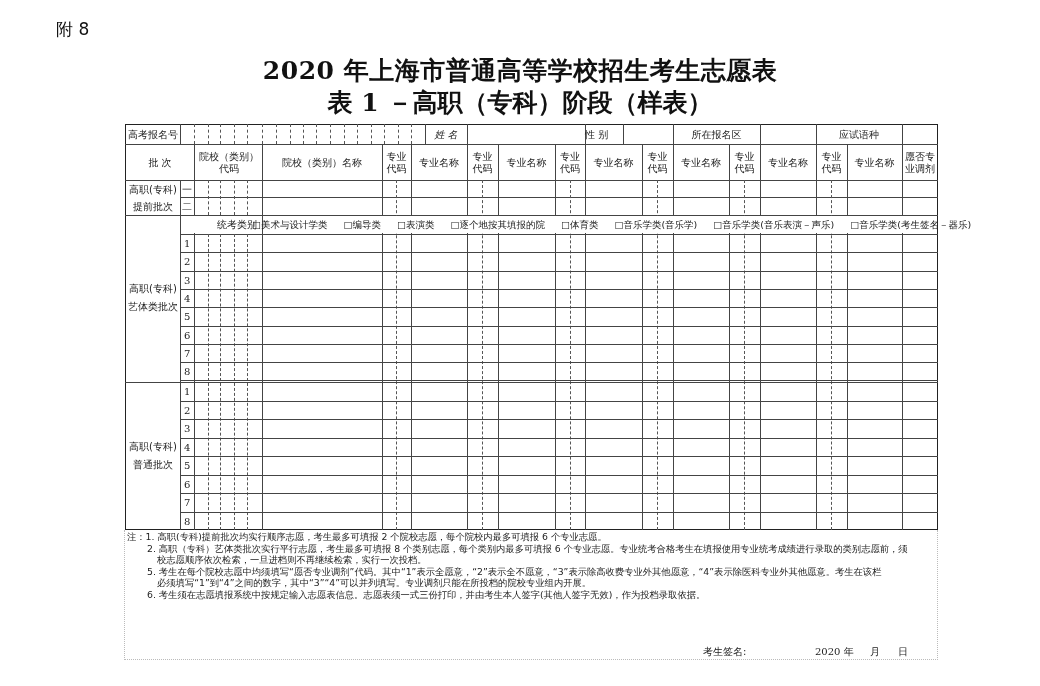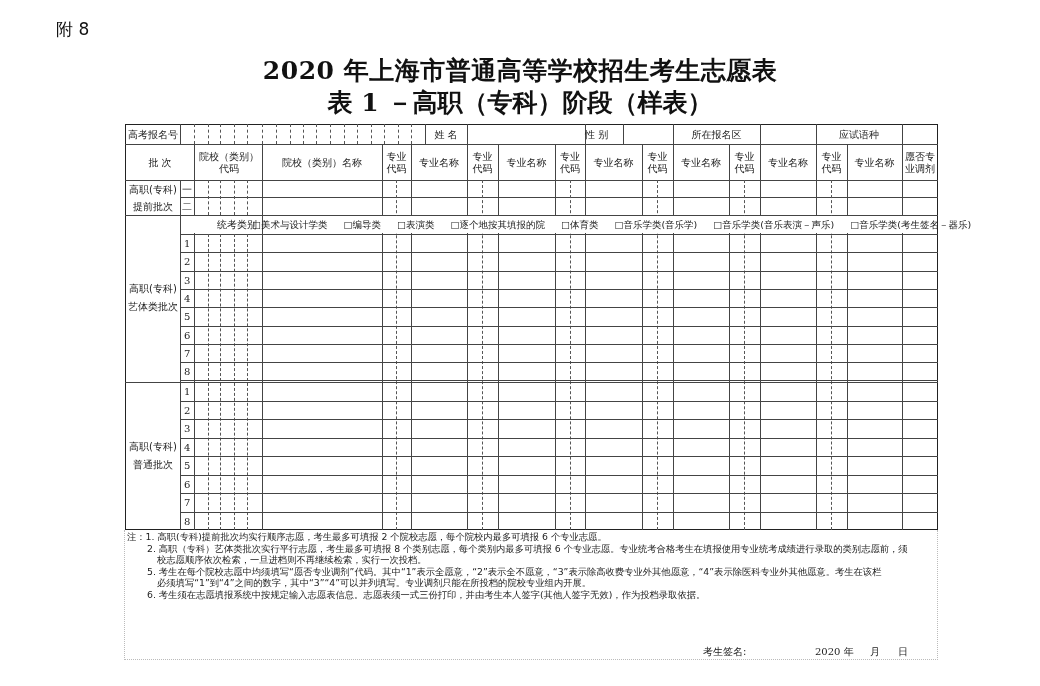--- a/index.html
+++ b/index.html
@@ -101,21 +101,21 @@
     <div class="hl" style="left: 180px; width: 758px; top: 401px;"></div>
     <div class="hl" style="left: 180px; width: 758px; top: 419px;"></div>
     <div class="hl" style="left: 180px; width: 758px; top: 438px;"></div>
     <div class="hl" style="left: 180px; width: 758px; top: 456px;"></div>
     <div class="hl" style="left: 180px; width: 758px; top: 475px;"></div>
     <div class="hl" style="left: 180px; width: 758px; top: 493px;"></div>
     <div class="hl" style="left: 180px; width: 758px; top: 512px;"></div>
   </div>
 
 <div class="cell" style="left:126px;top:125px;width:54px;height:19px;">高考报名号</div>
-<div class="cell" style="left:425px;top:125px;width:42px;height:19px;">姓  名</div>
+<div class="cell" style="left:425px;top:125px;width:42px;height:19px;font-style:italic;">姓  名</div>
 <div class="cell" style="left:585px;top:125px;width:38px;height:19px;justify-content:flex-start;">性  别</div>
 <div class="cell" style="left:673px;top:125px;width:87px;height:19px;">所在报名区</div>
 <div class="cell" style="left:816px;top:125px;width:86px;height:19px;">应试语种</div>
 
 <div class="cell" style="left:467px;top:125px;width:118px;height:19px;"></div>
 <div class="cell" style="left:623px;top:125px;width:50px;height:19px;"></div>
 <div class="cell" style="left:760px;top:125px;width:56px;height:19px;"></div>
 <div class="cell" style="left:902px;top:125px;width:35px;height:19px;"></div>
 
 <div class="cell" style="left:126px;top:145px;width:68px;height:35px;">批  次</div>

